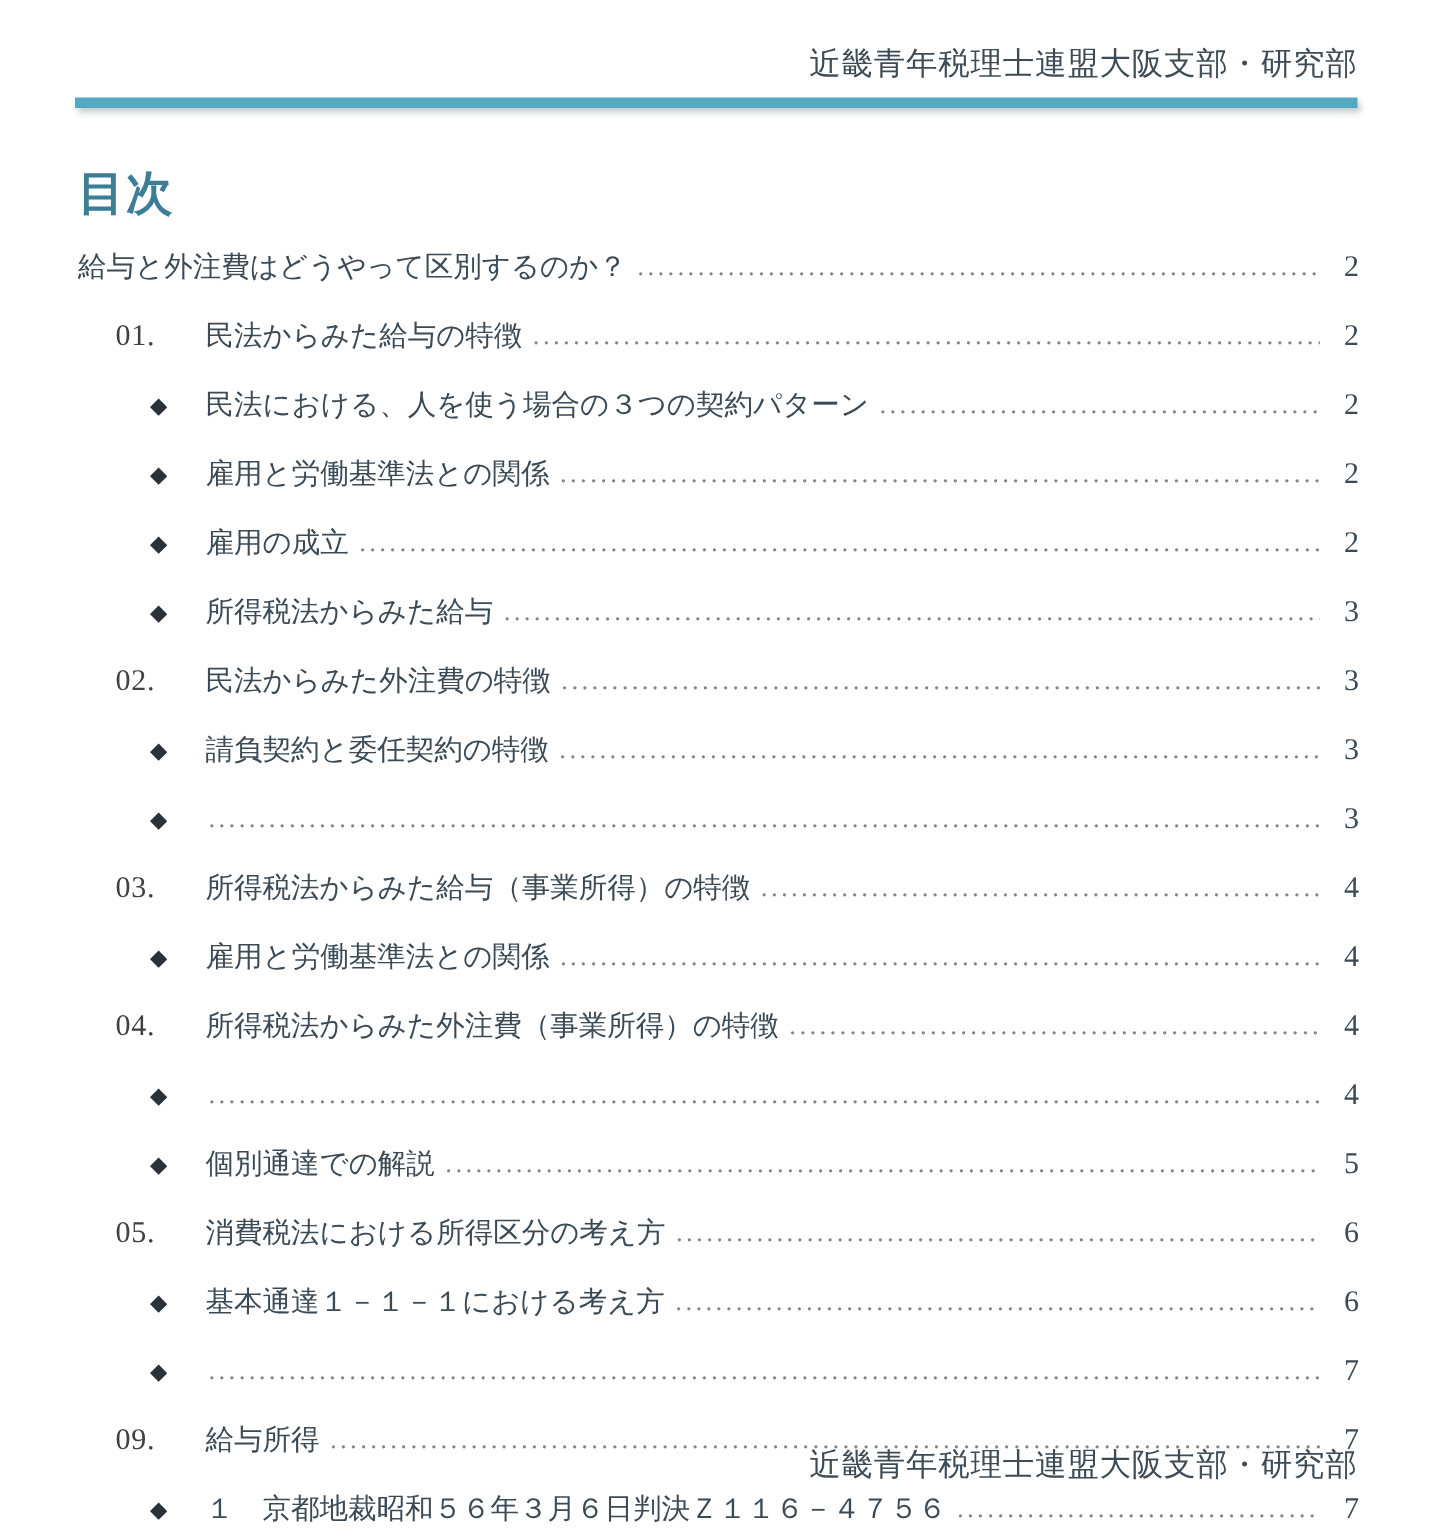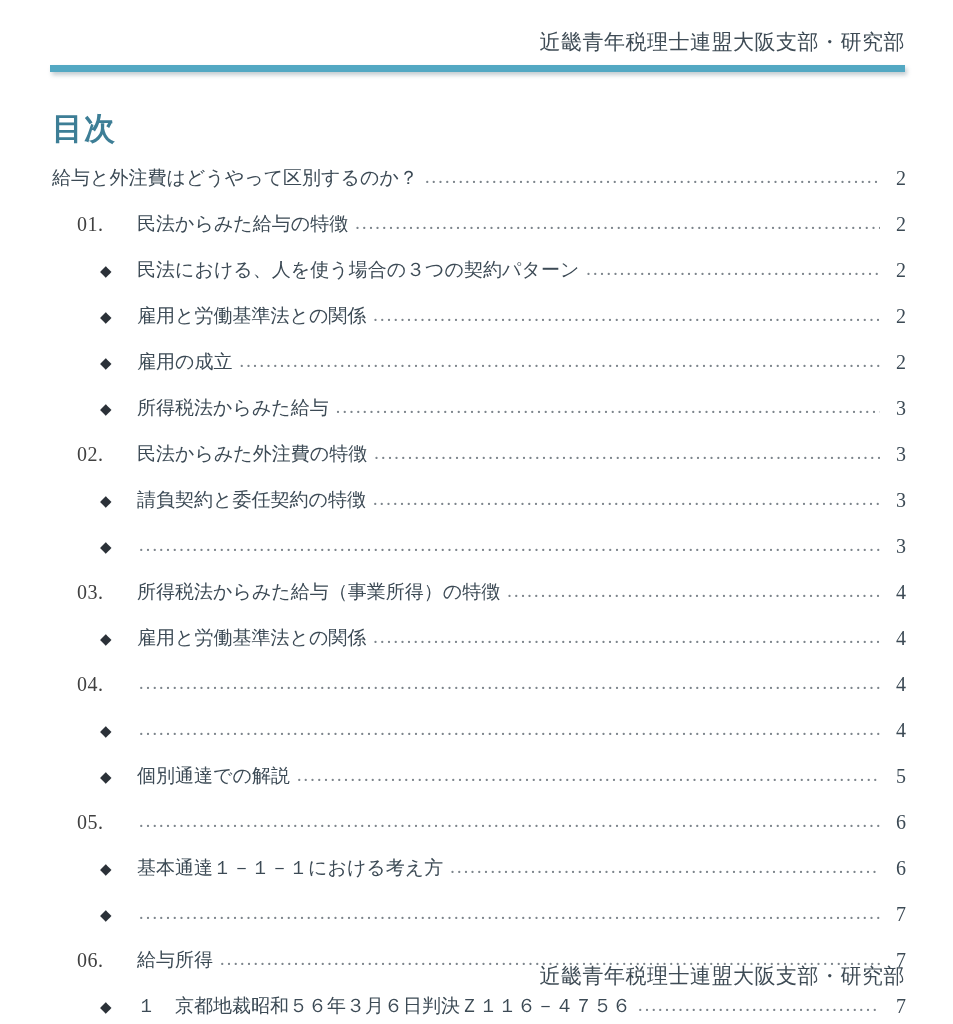--- a/index.html
+++ b/index.html
@@ -212,52 +212,54 @@
       <span class="pageno">4</span>
     </div>
     <div class="toc-row lvl3">
       <span class="bullet">◆</span>
       <span class="label">雇用と労働基準法との関係</span>
       <span class="leader"></span>
       <span class="pageno">4</span>
     </div>
     <div class="toc-row lvl2">
       <span class="num">04.</span>
+      <span class="label">所得税法からみた外注費（事業所得）の特徴</span>
       <span class="leader"></span>
       <span class="pageno">4</span>
     </div>
     <div class="toc-row lvl3">
       <span class="bullet">◆</span>
       <span class="leader"></span>
       <span class="pageno">4</span>
     </div>
     <div class="toc-row lvl3">
       <span class="bullet">◆</span>
       <span class="label">個別通達での解説</span>
       <span class="leader"></span>
       <span class="pageno">5</span>
     </div>
     <div class="toc-row lvl2">
       <span class="num">05.</span>
+      <span class="label">消費税法における所得区分の考え方</span>
       <span class="leader"></span>
       <span class="pageno">6</span>
     </div>
     <div class="toc-row lvl3">
       <span class="bullet">◆</span>
       <span class="label">基本通達１－１－１における考え方</span>
       <span class="leader"></span>
       <span class="pageno">6</span>
     </div>
     <div class="toc-row lvl3">
       <span class="bullet">◆</span>
       <span class="leader"></span>
       <span class="pageno">7</span>
     </div>
     <div class="toc-row lvl2">
-      <span class="num">06.</span>
+      <span class="num">09.</span>
       <span class="label">給与所得</span>
       <span class="leader"></span>
       <span class="pageno">7</span>
     </div>
     <div class="toc-row lvl3">
       <span class="bullet">◆</span>
       <span class="label">１　京都地裁昭和５６年３月６日判決Ｚ１１６－４７５６</span>
       <span class="leader"></span>
       <span class="pageno">7</span>
     </div>

